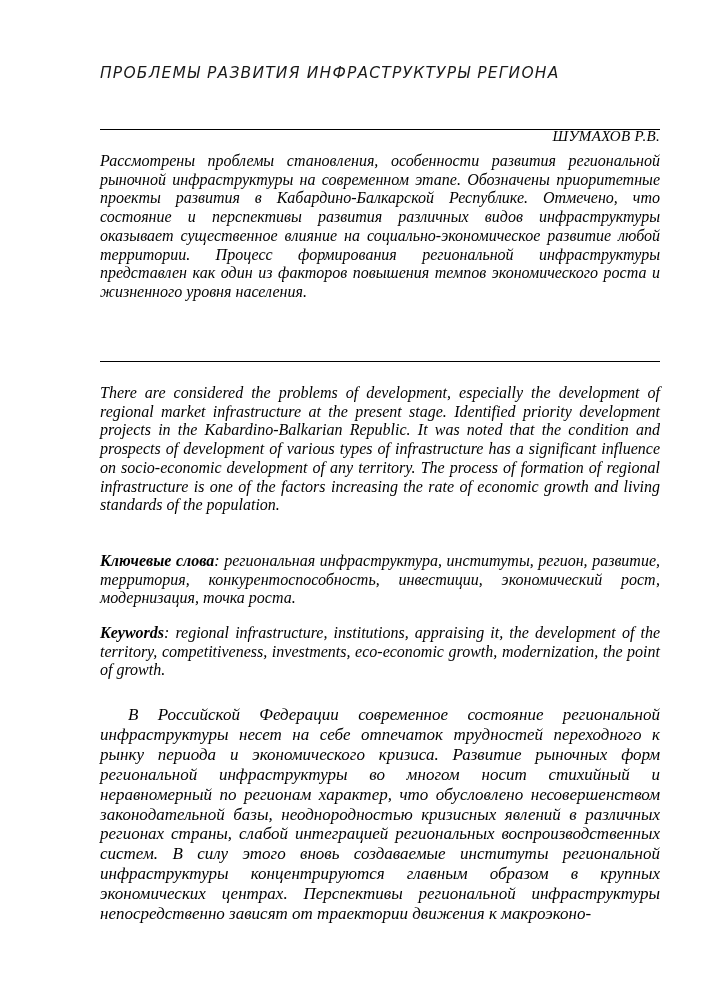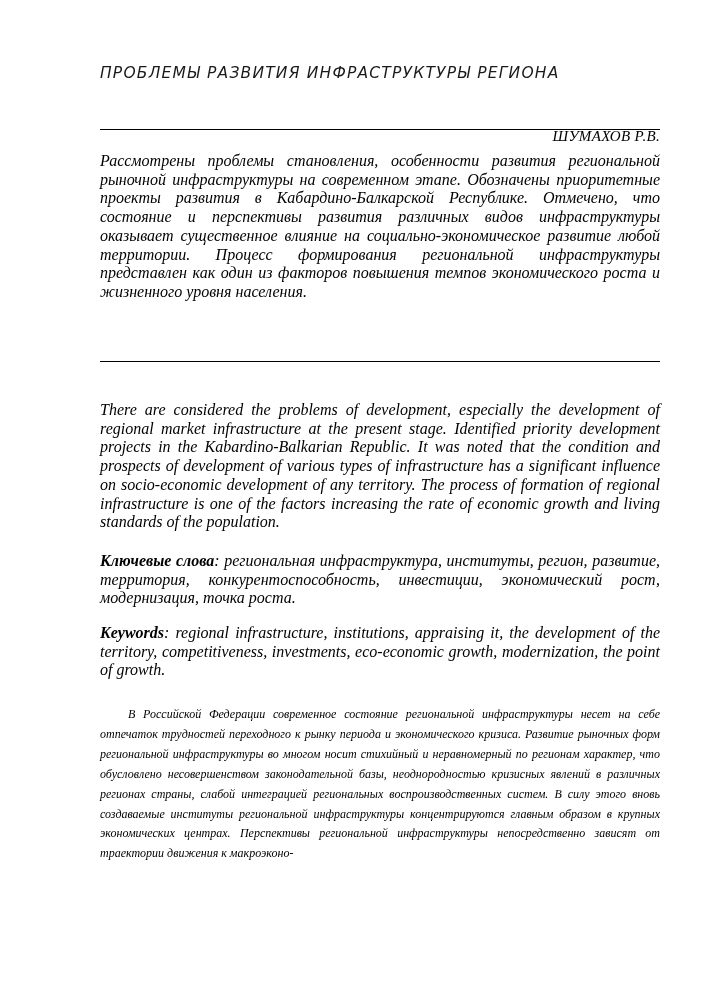--- a/index.html
+++ b/index.html
@@ -58,32 +58,32 @@
   }
   .title-ru { top: 146px; }
   .title-en { top: 383px; }
   .abstract {
     font-style: italic;
     font-size: 16px;
     line-height: 18.7px;
     text-align: justify;
   }
   .abstract-ru { top: 152px; }
-  .abstract-en { top: 401px; }
+  .abstract-en { top: 384px; }
   .keywords {
     font-size: 16px;
     line-height: 18.7px;
     text-align: justify;
   }
   .keywords-ru { top: 552px; }
   .keywords-en { top: 624px; }
   .kw-label { font-weight: bold; }
   .body-text {
     top: 705px;
-    font-size: 12px;
+    font-size: 17px;
     line-height: 19.9px;
     text-align: justify;
     text-indent: 28px;
   }
 </style>
 </head>
 <body>
 
 <div class="page">
 

